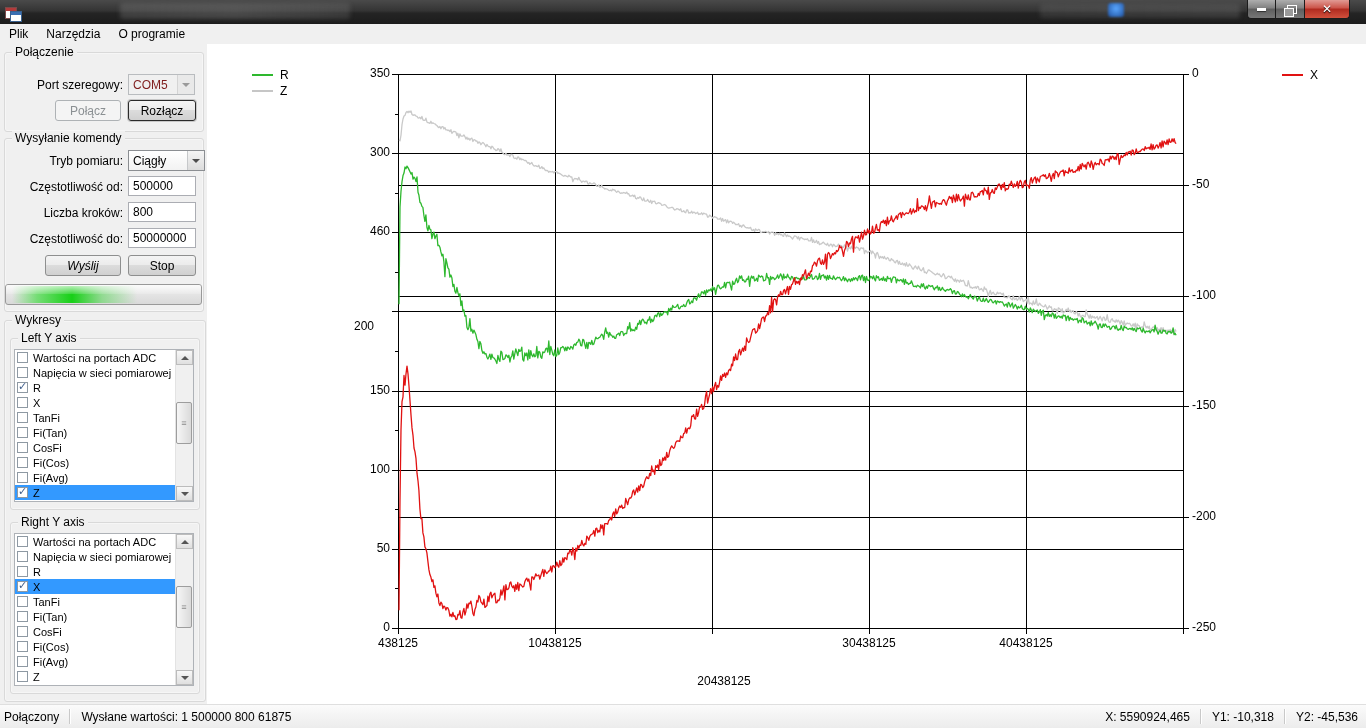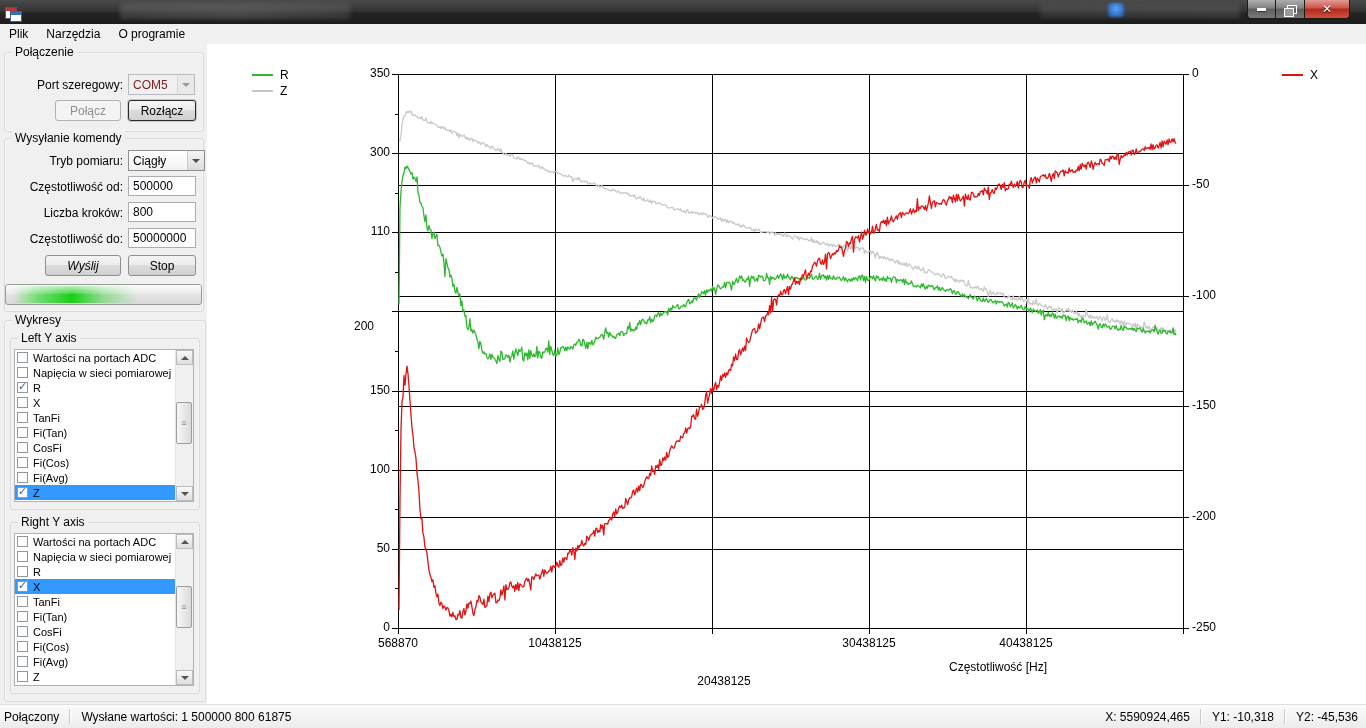--- a/index.html
+++ b/index.html
@@ -323,36 +323,35 @@
       <line x1="191.5" y1="584" x2="191.5" y2="590" stroke="#000" stroke-width="1"></line>
       <line x1="348.5" y1="584" x2="348.5" y2="590" stroke="#000" stroke-width="1"></line>
       <line x1="505.5" y1="584" x2="505.5" y2="590" stroke="#000" stroke-width="1"></line>
       <line x1="662.5" y1="584" x2="662.5" y2="590" stroke="#000" stroke-width="1"></line>
       <line x1="819.5" y1="584" x2="819.5" y2="590" stroke="#000" stroke-width="1"></line>
       <line x1="976.5" y1="584" x2="976.5" y2="590" stroke="#000" stroke-width="1"></line>
       <polyline points="192.0,96.1 193.0,96.8 194.0,91.1 195.0,80.7 196.0,75.0 197.0,72.0 198.0,71.4 199.0,68.5 200.0,67.5 201.0,68.7 202.0,67.1 203.0,68.2 204.0,67.0 205.0,70.5 206.0,71.3 207.0,70.8 208.0,71.0 209.0,72.1 210.0,72.3 211.0,73.8 211.9,74.1 212.9,73.3 213.9,74.8 214.9,72.4 215.9,75.8 216.9,76.3 217.9,76.4 218.9,74.2 219.9,77.9 220.9,78.7 221.9,78.9 222.9,79.4 223.9,77.3 224.9,79.5 225.9,78.8 226.9,79.5 227.9,79.8 228.9,80.9 229.9,81.5 230.9,82.9 231.9,83.6 232.9,82.5 233.9,84.7 234.9,82.7 235.9,82.6 236.9,85.0 237.9,83.5 238.9,85.9 239.9,85.8 240.9,86.6 241.9,86.1 242.9,87.6 243.9,85.7 244.9,89.4 245.9,88.1 246.9,87.3 247.9,87.6 248.9,88.0 249.9,91.5 250.9,89.3 251.9,93.9 252.9,89.9 253.9,92.0 254.9,92.2 255.9,92.2 256.9,90.9 257.9,92.6 258.9,95.1 259.9,93.2 260.9,95.5 261.9,94.2 262.9,96.2 263.9,94.5 264.9,94.1 265.9,97.5 266.9,95.7 267.9,95.9 268.9,97.2 269.9,97.0 270.9,99.3 271.9,97.9 272.9,98.6 273.9,100.7 274.9,99.3 275.9,98.4 276.9,99.4 277.9,100.8 278.9,102.7 279.9,100.5 280.9,101.9 281.9,102.7 282.9,102.6 283.9,104.8 284.9,102.2 285.9,103.0 286.9,104.8 287.9,105.3 288.9,106.5 289.9,106.4 290.9,104.6 291.9,105.3 292.9,107.5 293.9,104.8 294.9,108.3 295.9,109.0 296.9,110.3 297.9,110.7 298.9,109.3 299.9,111.1 300.9,110.8 301.9,110.9 302.9,112.6 303.8,110.5 304.8,110.4 305.8,111.0 306.8,114.0 307.8,114.5 308.8,114.0 309.8,115.2 310.8,112.9 311.8,113.2 312.8,115.7 313.8,114.3 314.8,115.8 315.8,115.2 316.8,116.0 317.8,116.6 318.8,116.3 319.8,117.9 320.8,119.2 321.8,118.4 322.8,120.4 323.8,119.4 324.8,118.5 325.8,120.7 326.8,121.9 327.8,122.0 328.8,121.6 329.8,122.4 330.8,122.5 331.8,121.2 332.8,124.3 333.8,124.1 334.8,122.6 335.8,124.6 336.8,123.9 337.8,125.7 338.8,126.7 339.8,126.3 340.8,126.9 341.8,128.3 342.8,127.3 343.8,127.8 344.8,127.9 345.8,127.4 346.8,129.0 347.8,127.6 348.8,127.6 349.8,127.6 350.8,129.5 351.8,128.9 352.8,129.7 353.8,130.2 354.8,130.9 355.8,131.7 356.8,132.3 357.8,131.4 358.8,131.8 359.8,132.3 360.8,132.9 361.8,131.3 362.8,132.2 363.8,133.1 364.8,132.9 365.8,137.7 366.8,135.4 367.8,134.4 368.8,134.8 369.8,134.7 370.8,135.7 371.8,133.3 372.8,135.9 373.8,136.9 374.8,138.3 375.8,137.1 376.8,137.2 377.8,137.9 378.8,137.1 379.8,137.1 380.8,139.8 381.8,140.0 382.8,138.6 383.8,139.6 384.8,139.8 385.8,139.7 386.8,138.9 387.8,139.3 388.8,140.7 389.8,142.3 390.8,142.4 391.8,140.9 392.8,143.3 393.8,143.0 394.7,141.3 395.7,143.5 396.7,143.8 397.7,145.0 398.7,144.7 399.7,145.0 400.7,145.4 401.7,146.4 402.7,146.6 403.7,146.1 404.7,146.9 405.7,145.2 406.7,145.9 407.7,146.0 408.7,147.4 409.7,148.4 410.7,147.1 411.7,147.4 412.7,148.8 413.7,149.4 414.7,148.9 415.7,149.1 416.7,148.5 417.7,148.9 418.7,149.3 419.7,148.1 420.7,149.8 421.7,149.7 422.7,152.0 423.7,152.0 424.7,151.8 425.7,151.1 426.7,152.5 427.7,151.2 428.7,154.5 429.7,155.0 430.7,153.5 431.7,154.3 432.7,152.9 433.7,153.2 434.7,155.6 435.7,156.6 436.7,153.9 437.7,157.1 438.7,157.1 439.7,156.9 440.7,155.5 441.7,157.4 442.7,158.3 443.7,156.3 444.7,159.5 445.7,157.2 446.7,157.5 447.7,157.2 448.7,159.6 449.7,159.8 450.7,159.1 451.7,158.6 452.7,159.3 453.7,159.5 454.7,161.3 455.7,161.1 456.7,160.8 457.7,160.5 458.7,161.2 459.7,162.7 460.7,163.6 461.7,164.2 462.7,163.8 463.7,163.6 464.7,163.3 465.7,163.4 466.7,165.0 467.7,166.0 468.7,165.7 469.7,164.6 470.7,164.9 471.7,165.4 472.7,166.1 473.7,164.8 474.7,167.7 475.7,167.7 476.7,166.6 477.7,168.1 478.7,168.8 479.7,165.9 480.7,166.0 481.7,169.1 482.7,168.7 483.7,168.8 484.7,167.2 485.7,169.2 486.6,168.1 487.6,168.4 488.6,169.6 489.6,169.0 490.6,168.2 491.6,170.5 492.6,169.9 493.6,170.1 494.6,168.8 495.6,170.6 496.6,169.2 497.6,169.7 498.6,170.0 499.6,170.1 500.6,173.2 501.6,172.8 502.6,171.1 503.6,172.0 504.6,172.6 505.6,174.1 506.6,173.4 507.6,172.6 508.6,173.3 509.6,173.3 510.6,175.0 511.6,175.1 512.6,175.0 513.6,173.9 514.6,177.4 515.6,174.5 516.6,177.2 517.6,176.2 518.6,175.6 519.6,178.8 520.6,175.9 521.6,178.9 522.6,177.4 523.6,177.1 524.6,177.5 525.6,179.4 526.6,178.2 527.6,179.2 528.6,180.6 529.6,180.4 530.6,180.6 531.6,179.6 532.6,182.5 533.6,181.4 534.6,183.2 535.6,181.4 536.6,180.9 537.6,182.6 538.6,183.4 539.6,183.8 540.6,183.7 541.6,184.2 542.6,184.0 543.6,183.4 544.6,186.1 545.6,186.5 546.6,185.5 547.6,187.4 548.6,184.8 549.6,186.1 550.6,186.3 551.6,185.3 552.6,185.9 553.6,188.6 554.6,188.4 555.6,187.6 556.6,187.9 557.6,187.9 558.6,187.3 559.6,188.1 560.6,188.4 561.6,187.5 562.6,190.1 563.6,188.6 564.6,188.2 565.6,188.2 566.6,188.5 567.6,191.4 568.6,188.7 569.6,190.3 570.6,189.5 571.6,190.7 572.6,189.3 573.6,190.8 574.6,190.4 575.6,192.0 576.6,192.3 577.5,188.9 578.5,190.5 579.5,192.6 580.5,191.0 581.5,192.3 582.5,192.0 583.5,192.8 584.5,193.7 585.5,195.1 586.5,193.5 587.5,191.9 588.5,192.2 589.5,192.5 590.5,194.7 591.5,192.8 592.5,196.1 593.5,193.6 594.5,193.3 595.5,194.6 596.5,194.9 597.5,195.6 598.5,195.1 599.5,195.5 600.5,194.8 601.5,196.8 602.5,196.8 603.5,196.9 604.5,193.4 605.5,198.4 606.5,195.8 607.5,198.6 608.5,198.2 609.5,196.4 610.5,199.3 611.5,197.5 612.5,200.7 613.5,199.9 614.5,199.8 615.5,198.7 616.5,198.2 617.5,199.6 618.5,200.2 619.5,201.0 620.5,199.2 621.5,201.8 622.5,201.8 623.5,200.2 624.5,200.4 625.5,202.8 626.5,200.3 627.5,201.3 628.5,202.5 629.5,202.4 630.5,201.9 631.5,200.1 632.5,201.5 633.5,201.5 634.5,201.6 635.5,203.1 636.5,203.4 637.5,200.8 638.5,202.1 639.5,202.5 640.5,207.1 641.5,203.8 642.5,203.7 643.5,204.7 644.5,202.2 645.5,204.5 646.5,204.2 647.5,203.2 648.5,204.2 649.5,202.9 650.5,203.7 651.5,204.2 652.5,206.4 653.5,204.2 654.5,203.8 655.5,204.6 656.5,204.0 657.5,209.6 658.5,206.4 659.5,207.3 660.5,208.9 661.5,207.8 662.5,207.5 663.5,206.4 664.5,209.8 665.5,207.1 666.5,208.9 667.5,209.9 668.5,214.0 669.4,209.2 670.4,208.5 671.4,211.2 672.4,214.6 673.4,212.4 674.4,213.7 675.4,212.8 676.4,214.5 677.4,212.4 678.4,214.7 679.4,215.1 680.4,213.5 681.4,214.2 682.4,216.7 683.4,216.8 684.4,214.6 685.4,216.0 686.4,216.2 687.4,218.1 688.4,218.9 689.4,216.9 690.4,216.4 691.4,220.2 692.4,217.4 693.4,220.4 694.4,220.3 695.4,219.0 696.4,221.0 697.4,219.5 698.4,222.1 699.4,218.6 700.4,222.2 701.4,222.1 702.4,219.8 703.4,221.4 704.4,222.4 705.4,224.6 706.4,225.1 707.4,223.1 708.4,221.9 709.4,223.9 710.4,225.0 711.4,222.1 712.4,224.4 713.4,226.1 714.4,226.8 715.4,225.3 716.4,223.7 717.4,228.5 718.4,228.0 719.4,229.5 720.4,227.7 721.4,225.8 722.4,226.2 723.4,227.0 724.4,227.7 725.4,228.6 726.4,229.4 727.4,230.0 728.4,230.9 729.4,230.3 730.4,229.3 731.4,230.5 732.4,230.0 733.4,232.0 734.4,232.8 735.4,231.3 736.4,229.6 737.4,231.3 738.4,234.7 739.4,234.3 740.4,233.1 741.4,232.1 742.4,232.4 743.4,233.7 744.4,232.3 745.4,234.6 746.4,235.4 747.4,237.3 748.4,234.8 749.4,238.0 750.4,236.0 751.4,236.5 752.4,238.2 753.4,235.9 754.4,237.3 755.4,236.8 756.4,236.3 757.4,238.2 758.4,241.5 759.4,241.7 760.3,242.1 761.3,236.6 762.3,240.6 763.3,243.7 764.3,243.1 765.3,244.4 766.3,243.4 767.3,243.9 768.3,242.8 769.3,244.4 770.3,242.4 771.3,242.7 772.3,245.9 773.3,245.5 774.3,244.5 775.3,245.8 776.3,247.4 777.3,242.9 778.3,245.3 779.3,244.9 780.3,248.2 781.3,252.5 782.3,248.5 783.3,246.4 784.3,250.3 785.3,249.0 786.3,248.2 787.3,250.1 788.3,250.6 789.3,250.6 790.3,248.2 791.3,249.6 792.3,249.1 793.3,248.8 794.3,249.9 795.3,250.5 796.3,249.2 797.3,253.3 798.3,253.4 799.3,253.5 800.3,253.9 801.3,252.0 802.3,252.1 803.3,253.9 804.3,255.2 805.3,255.8 806.3,251.7 807.3,255.6 808.3,255.1 809.3,254.2 810.3,256.4 811.3,255.1 812.3,252.5 813.3,256.2 814.3,253.7 815.3,254.2 816.3,257.6 817.3,256.8 818.3,256.1 819.3,255.2 820.3,259.4 821.3,253.3 822.3,260.0 823.3,259.0 824.3,259.4 825.3,261.0 826.3,256.8 827.3,260.4 828.3,259.4 829.3,254.9 830.3,260.8 831.3,261.6 832.3,259.2 833.3,260.1 834.3,261.5 835.3,262.0 836.3,262.8 837.3,262.7 838.3,260.8 839.3,262.8 840.3,265.2 841.3,263.7 842.3,261.8 843.3,263.4 844.3,262.9 845.3,266.8 846.3,266.6 847.3,264.7 848.3,265.6 849.3,265.2 850.3,269.3 851.3,263.8 852.2,264.4 853.2,265.2 854.2,268.0 855.2,264.7 856.2,269.0 857.2,268.0 858.2,267.4 859.2,265.3 860.2,267.1 861.2,264.0 862.2,267.7 863.2,266.1 864.2,268.5 865.2,266.7 866.2,266.8 867.2,269.4 868.2,269.9 869.2,267.5 870.2,268.5 871.2,272.1 872.2,269.3 873.2,272.3 874.2,273.3 875.2,271.4 876.2,271.4 877.2,272.6 878.2,272.7 879.2,265.9 880.2,269.9 881.2,271.8 882.2,274.2 883.2,270.7 884.2,274.4 885.2,272.0 886.2,273.6 887.2,272.6 888.2,274.3 889.2,273.5 890.2,272.5 891.2,275.8 892.2,274.1 893.2,272.4 894.2,274.7 895.2,276.9 896.2,273.1 897.2,273.1 898.2,276.5 899.2,275.8 900.2,270.6 901.2,276.3 902.2,278.2 903.2,278.4 904.2,275.5 905.2,274.7 906.2,277.2 907.2,276.9 908.2,278.3 909.2,275.8 910.2,278.0 911.2,276.1 912.2,277.5 913.2,280.2 914.2,276.7 915.2,278.4 916.2,281.1 917.2,276.8 918.2,281.5 919.2,279.9 920.2,279.0 921.2,279.8 922.2,279.2 923.2,280.1 924.2,281.9 925.2,282.1 926.2,279.8 927.2,282.4 928.2,279.2 929.2,286.3 930.2,279.9 931.2,281.3 932.2,281.7 933.2,284.3 934.2,283.2 935.2,282.9 936.2,283.5 937.2,277.9 938.2,281.9 939.2,283.8 940.2,282.3 941.2,284.3 942.2,282.2 943.1,285.9 944.1,285.6 945.1,284.2 946.1,282.9 947.1,283.0 948.1,284.8 949.1,286.3 950.1,283.5 951.1,286.7 952.1,285.1 953.1,286.1 954.1,283.6 955.1,287.3 956.1,283.7 957.1,287.1 958.1,287.0 959.1,286.2 960.1,287.2 961.1,285.9 962.1,287.9 963.1,285.4 964.1,288.0 965.1,286.1 966.1,288.8 967.1,289.8 968.1,285.5 969.1,287.5" fill="none" stroke="#c9c9c9" stroke-width="1.3" stroke-linejoin="round"></polyline>
       <polyline points="192.0,260.3 193.0,163.0 194.0,147.2 195.0,137.6 196.0,131.6 197.0,129.1 198.0,123.0 199.0,124.7 200.0,122.1 201.0,123.6 202.0,125.6 203.0,127.7 204.0,130.1 205.0,128.5 206.0,135.2 207.0,133.1 208.0,134.4 209.0,137.6 210.0,133.0 211.0,148.2 211.9,151.0 212.9,158.2 213.9,159.3 214.9,162.4 215.9,163.4 216.9,171.5 217.9,177.3 218.9,170.8 219.9,183.3 220.9,186.8 221.9,181.5 222.9,185.2 223.9,185.9 224.9,194.7 225.9,190.0 226.9,188.1 227.9,194.7 228.9,192.0 229.9,190.2 230.9,201.7 231.9,201.3 232.9,203.2 233.9,207.9 234.9,211.8 235.9,210.2 236.9,217.8 237.9,232.7 238.9,214.7 239.9,218.9 240.9,223.9 241.9,225.2 242.9,233.2 243.9,231.0 244.9,233.9 245.9,242.5 246.9,240.4 247.9,247.3 248.9,249.2 249.9,243.5 250.9,248.6 251.9,251.7 252.9,249.8 253.9,261.5 254.9,256.9 255.9,267.1 256.9,266.0 257.9,272.2 258.9,271.5 259.9,283.2 260.9,285.7 261.9,283.2 262.9,274.6 263.9,287.1 264.9,285.3 265.9,289.2 266.9,286.1 267.9,288.3 268.9,290.6 269.9,295.3 270.9,297.5 271.9,304.7 272.9,297.4 273.9,299.8 274.9,306.6 275.9,309.3 276.9,307.8 277.9,310.0 278.9,309.5 279.9,313.2 280.9,315.0 281.9,312.7 282.9,310.1 283.9,315.3 284.9,310.1 285.9,313.7 286.9,313.8 287.9,315.2 288.9,317.0 289.9,319.5 290.9,311.5 291.9,315.4 292.9,317.4 293.9,307.1 294.9,308.5 295.9,315.5 296.9,315.3 297.9,314.5 298.9,310.9 299.9,311.6 300.9,313.5 301.9,311.3 302.9,318.0 303.8,313.7 304.8,312.0 305.8,306.9 306.8,315.1 307.8,309.8 308.8,305.0 309.8,308.3 310.8,311.6 311.8,305.4 312.8,307.4 313.8,306.8 314.8,303.1 315.8,315.7 316.8,317.0 317.8,308.9 318.8,311.7 319.8,309.0 320.8,315.9 321.8,305.9 322.8,314.3 323.8,306.6 324.8,311.2 325.8,312.7 326.8,309.8 327.8,312.9 328.8,311.9 329.8,302.5 330.8,313.9 331.8,307.3 332.8,308.2 333.8,313.0 334.8,314.3 335.8,307.8 336.8,308.7 337.8,307.9 338.8,304.6 339.8,304.2 340.8,308.2 341.8,297.0 342.8,310.5 343.8,302.5 344.8,306.2 345.8,310.4 346.8,311.7 347.8,306.0 348.8,312.5 349.8,311.1 350.8,304.0 351.8,310.6 352.8,308.4 353.8,303.7 354.8,303.7 355.8,302.5 356.8,303.6 357.8,306.8 358.8,303.2 359.8,306.6 360.8,302.9 361.8,304.1 362.8,305.3 363.8,302.4 364.8,303.2 365.8,305.1 366.8,301.0 367.8,299.9 368.8,301.3 369.8,298.3 370.8,298.1 371.8,295.2 372.8,296.9 373.8,301.7 374.8,301.9 375.8,295.4 376.8,296.1 377.8,300.3 378.8,304.3 379.8,298.3 380.8,304.6 381.8,298.4 382.8,298.9 383.8,300.4 384.8,296.4 385.8,300.7 386.8,300.0 387.8,296.6 388.8,293.1 389.8,294.7 390.8,294.7 391.8,293.6 392.8,293.3 393.8,291.5 394.7,290.2 395.7,291.5 396.7,295.3 397.7,288.1 398.7,283.8 399.7,289.3 400.7,288.3 401.7,293.0 402.7,288.5 403.7,291.0 404.7,291.2 405.7,293.2 406.7,292.1 407.7,294.3 408.7,294.4 409.7,290.7 410.7,290.1 411.7,289.1 412.7,291.6 413.7,287.9 414.7,287.5 415.7,287.9 416.7,291.5 417.7,289.7 418.7,289.5 419.7,289.5 420.7,282.7 421.7,284.9 422.7,278.6 423.7,287.1 424.7,285.0 425.7,286.6 426.7,285.9 427.7,286.8 428.7,283.1 429.7,285.3 430.7,279.3 431.7,280.4 432.7,276.5 433.7,280.7 434.7,276.5 435.7,275.1 436.7,276.4 437.7,279.0 438.7,278.3 439.7,279.9 440.7,275.8 441.7,276.2 442.7,272.6 443.7,278.7 444.7,275.1 445.7,277.6 446.7,276.2 447.7,271.8 448.7,271.2 449.7,272.7 450.7,269.4 451.7,268.7 452.7,272.7 453.7,269.0 454.7,271.4 455.7,270.3 456.7,268.3 457.7,267.7 458.7,268.2 459.7,267.7 460.7,270.8 461.7,264.4 462.7,267.4 463.7,264.2 464.7,266.0 465.7,261.5 466.7,263.2 467.7,263.4 468.7,263.2 469.7,261.9 470.7,260.4 471.7,264.3 472.7,264.8 473.7,262.7 474.7,262.1 475.7,262.5 476.7,260.5 477.7,262.5 478.7,262.4 479.7,259.0 480.7,256.6 481.7,255.5 482.7,259.9 483.7,259.0 484.7,257.0 485.7,258.6 486.6,254.1 487.6,253.8 488.6,254.4 489.6,256.2 490.6,252.5 491.6,249.8 492.6,253.3 493.6,251.2 494.6,247.8 495.6,248.2 496.6,249.7 497.6,246.6 498.6,251.1 499.6,245.9 500.6,248.3 501.6,245.9 502.6,246.6 503.6,245.0 504.6,247.1 505.6,242.6 506.6,245.8 507.6,243.8 508.6,250.3 509.6,245.3 510.6,241.3 511.6,241.2 512.6,243.7 513.6,244.8 514.6,243.9 515.6,242.8 516.6,243.1 517.6,238.5 518.6,243.8 519.6,238.8 520.6,238.4 521.6,238.7 522.6,238.1 523.6,242.1 524.6,246.0 525.6,237.2 526.6,240.3 527.6,239.8 528.6,236.4 529.6,234.3 530.6,238.7 531.6,236.9 532.6,232.0 533.6,234.2 534.6,231.8 535.6,236.4 536.6,235.8 537.6,237.9 538.6,237.8 539.6,235.0 540.6,235.5 541.6,232.2 542.6,242.3 543.6,234.8 544.6,232.0 545.6,234.1 546.6,232.5 547.6,236.9 548.6,236.3 549.6,234.3 550.6,237.3 551.6,231.1 552.6,232.4 553.6,233.1 554.6,232.0 555.6,232.5 556.6,236.8 557.6,236.4 558.6,236.0 559.6,229.5 560.6,233.9 561.6,233.7 562.6,240.4 563.6,232.4 564.6,235.2 565.6,233.3 566.6,233.8 567.6,235.6 568.6,234.7 569.6,233.5 570.6,230.9 571.6,234.3 572.6,232.5 573.6,229.8 574.6,232.0 575.6,235.9 576.6,230.2 577.5,234.1 578.5,232.8 579.5,233.8 580.5,230.2 581.5,232.8 582.5,234.0 583.5,235.9 584.5,232.3 585.5,233.1 586.5,235.6 587.5,236.7 588.5,233.6 589.5,233.4 590.5,234.7 591.5,234.4 592.5,235.1 593.5,236.5 594.5,233.4 595.5,234.9 596.5,232.0 597.5,235.9 598.5,235.8 599.5,235.6 600.5,234.1 601.5,233.5 602.5,234.3 603.5,232.2 604.5,230.5 605.5,235.2 606.5,235.1 607.5,234.3 608.5,232.1 609.5,232.1 610.5,235.7 611.5,234.3 612.5,229.5 613.5,235.3 614.5,231.6 615.5,231.5 616.5,230.8 617.5,234.0 618.5,232.1 619.5,236.2 620.5,231.5 621.5,235.4 622.5,231.5 623.5,234.4 624.5,234.4 625.5,235.3 626.5,231.8 627.5,234.2 628.5,235.5 629.5,234.5 630.5,233.2 631.5,233.8 632.5,233.3 633.5,235.3 634.5,236.7 635.5,235.0 636.5,232.6 637.5,236.7 638.5,234.0 639.5,235.9 640.5,237.7 641.5,235.2 642.5,235.2 643.5,237.6 644.5,234.6 645.5,236.7 646.5,233.7 647.5,235.7 648.5,233.7 649.5,234.5 650.5,236.6 651.5,232.7 652.5,231.6 653.5,235.8 654.5,231.8 655.5,231.1 656.5,236.6 657.5,232.7 658.5,238.5 659.5,232.3 660.5,236.2 661.5,236.5 662.5,235.3 663.5,232.3 664.5,232.8 665.5,234.7 666.5,231.8 667.5,235.1 668.5,236.9 669.4,231.7 670.4,233.7 671.4,232.7 672.4,236.3 673.4,235.6 674.4,234.4 675.4,236.4 676.4,232.9 677.4,236.7 678.4,234.8 679.4,237.4 680.4,232.3 681.4,234.7 682.4,234.7 683.4,233.9 684.4,238.4 685.4,234.7 686.4,232.9 687.4,233.2 688.4,233.4 689.4,238.8 690.4,235.1 691.4,236.4 692.4,236.8 693.4,235.7 694.4,235.9 695.4,238.1 696.4,234.9 697.4,240.3 698.4,235.3 699.4,239.1 700.4,238.5 701.4,240.5 702.4,239.5 703.4,239.4 704.4,236.8 705.4,239.5 706.4,242.4 707.4,242.5 708.4,242.1 709.4,243.0 710.4,241.2 711.4,241.9 712.4,242.5 713.4,244.0 714.4,239.8 715.4,242.6 716.4,239.6 717.4,243.6 718.4,245.0 719.4,242.2 720.4,244.3 721.4,241.2 722.4,241.5 723.4,242.6 724.4,242.1 725.4,241.6 726.4,244.2 727.4,245.8 728.4,243.4 729.4,243.8 730.4,241.9 731.4,246.0 732.4,243.3 733.4,246.5 734.4,245.5 735.4,243.4 736.4,245.5 737.4,246.3 738.4,247.3 739.4,246.0 740.4,245.4 741.4,246.2 742.4,245.7 743.4,244.6 744.4,246.0 745.4,249.6 746.4,247.1 747.4,246.6 748.4,250.0 749.4,249.9 750.4,247.5 751.4,248.1 752.4,250.0 753.4,251.1 754.4,252.7 755.4,249.9 756.4,252.7 757.4,250.5 758.4,252.5 759.4,253.3 760.3,252.7 761.3,254.8 762.3,252.8 763.3,250.5 764.3,252.9 765.3,253.8 766.3,255.1 767.3,252.2 768.3,252.7 769.3,253.3 770.3,257.0 771.3,254.6 772.3,252.8 773.3,256.1 774.3,257.3 775.3,257.4 776.3,254.1 777.3,257.7 778.3,256.6 779.3,254.5 780.3,256.6 781.3,258.4 782.3,256.8 783.3,255.3 784.3,255.8 785.3,258.1 786.3,258.9 787.3,257.7 788.3,256.6 789.3,260.0 790.3,257.0 791.3,257.5 792.3,258.5 793.3,257.6 794.3,258.2 795.3,258.0 796.3,259.8 797.3,262.1 798.3,260.7 799.3,259.9 800.3,263.1 801.3,258.4 802.3,259.3 803.3,262.9 804.3,260.8 805.3,259.0 806.3,264.1 807.3,262.5 808.3,260.5 809.3,262.2 810.3,265.1 811.3,262.3 812.3,263.9 813.3,263.2 814.3,261.3 815.3,264.5 816.3,265.6 817.3,265.5 818.3,262.2 819.3,265.1 820.3,264.4 821.3,265.4 822.3,268.0 823.3,263.9 824.3,266.0 825.3,268.7 826.3,265.1 827.3,266.3 828.3,267.6 829.3,266.5 830.3,266.0 831.3,269.3 832.3,268.0 833.3,265.7 834.3,271.3 835.3,267.4 836.3,266.3 837.3,275.6 838.3,271.5 839.3,270.7 840.3,272.0 841.3,268.3 842.3,272.4 843.3,270.8 844.3,272.6 845.3,269.0 846.3,269.7 847.3,274.2 848.3,270.2 849.3,274.4 850.3,273.2 851.3,272.0 852.2,272.1 853.2,273.6 854.2,272.3 855.2,274.3 856.2,270.9 857.2,271.9 858.2,271.4 859.2,276.6 860.2,272.6 861.2,272.0 862.2,276.5 863.2,273.3 864.2,275.3 865.2,274.7 866.2,276.2 867.2,275.2 868.2,275.1 869.2,275.6 870.2,274.4 871.2,278.8 872.2,276.7 873.2,276.1 874.2,278.4 875.2,273.6 876.2,274.6 877.2,278.9 878.2,277.7 879.2,276.9 880.2,280.1 881.2,279.0 882.2,278.2 883.2,281.9 884.2,276.9 885.2,281.2 886.2,279.1 887.2,278.9 888.2,277.2 889.2,279.2 890.2,281.1 891.2,285.0 892.2,280.6 893.2,279.9 894.2,283.4 895.2,283.6 896.2,280.0 897.2,282.6 898.2,280.0 899.2,281.3 900.2,283.3 901.2,282.7 902.2,282.3 903.2,285.5 904.2,284.8 905.2,282.7 906.2,282.0 907.2,282.3 908.2,284.9 909.2,281.3 910.2,285.0 911.2,286.3 912.2,285.0 913.2,285.6 914.2,281.3 915.2,285.2 916.2,286.5 917.2,282.2 918.2,283.6 919.2,283.3 920.2,284.8 921.2,285.4 922.2,284.7 923.2,284.4 924.2,285.5 925.2,283.8 926.2,286.5 927.2,284.4 928.2,286.3 929.2,287.6 930.2,283.9 931.2,284.9 932.2,284.2 933.2,284.0 934.2,286.7 935.2,288.1 936.2,284.2 937.2,287.2 938.2,288.9 939.2,287.0 940.2,287.5 941.2,287.6 942.2,286.7 943.1,288.8 944.1,287.1 945.1,285.9 946.1,285.6 947.1,287.9 948.1,281.1 949.1,285.6 950.1,287.3 951.1,290.2 952.1,287.6 953.1,286.3 954.1,289.2 955.1,289.0 956.1,286.0 957.1,287.1 958.1,286.4 959.1,289.3 960.1,290.0 961.1,287.4 962.1,288.0 963.1,287.3 964.1,289.2 965.1,288.3 966.1,283.8 967.1,290.7 968.1,289.3 969.1,291.2" fill="none" stroke="#2eb82e" stroke-width="1.3" stroke-linejoin="round"></polyline>
       <polyline points="192.0,566.3 193.0,455.0 194.0,385.4 195.0,357.7 196.0,352.8 197.0,331.5 198.0,341.2 199.0,329.8 200.0,322.1 201.0,329.9 202.0,342.2 203.0,356.7 204.0,371.1 205.0,383.9 206.0,391.3 207.0,404.0 208.0,407.8 209.0,414.7 210.0,429.2 211.0,436.8 211.9,446.3 212.9,464.7 213.9,474.7 214.9,474.4 215.9,488.9 216.9,492.9 217.9,502.9 218.9,504.8 219.9,508.9 220.9,517.4 221.9,525.7 222.9,530.6 223.9,533.1 224.9,537.5 225.9,535.7 226.9,543.4 227.9,541.9 228.9,549.2 229.9,552.9 230.9,550.0 231.9,558.9 232.9,561.6 233.9,558.1 234.9,559.7 235.9,564.5 236.9,562.1 237.9,563.0 238.9,566.1 239.9,563.5 240.9,563.9 241.9,566.6 242.9,572.1 243.9,570.2 244.9,572.8 245.9,568.5 246.9,572.4 247.9,571.8 248.9,575.5 249.9,575.4 250.9,570.5 251.9,571.0 252.9,566.6 253.9,573.7 254.9,574.2 255.9,567.9 256.9,564.3 257.9,571.0 258.9,567.3 259.9,559.9 260.9,564.0 261.9,559.1 262.9,559.6 263.9,557.1 264.9,562.5 265.9,569.4 266.9,571.7 267.9,565.6 268.9,563.0 269.9,556.5 270.9,558.0 271.9,551.5 272.9,553.1 273.9,557.9 274.9,559.1 275.9,560.6 276.9,555.2 277.9,563.4 278.9,562.5 279.9,561.6 280.9,552.2 281.9,557.7 282.9,549.9 283.9,548.2 284.9,553.8 285.9,551.3 286.9,550.1 287.9,549.2 288.9,558.8 289.9,558.7 290.9,556.0 291.9,556.7 292.9,553.9 293.9,545.9 294.9,551.1 295.9,546.8 296.9,541.9 297.9,555.9 298.9,540.7 299.9,545.7 300.9,545.4 301.9,543.9 302.9,538.8 303.8,537.9 304.8,542.2 305.8,543.7 306.8,541.7 307.8,547.4 308.8,540.5 309.8,545.4 310.8,538.5 311.8,546.6 312.8,540.0 313.8,540.6 314.8,541.9 315.8,543.0 316.8,542.4 317.8,537.8 318.8,535.4 319.8,534.1 320.8,537.2 321.8,535.0 322.8,540.3 323.8,546.0 324.8,532.8 325.8,533.1 326.8,535.5 327.8,533.1 328.8,529.8 329.8,531.9 330.8,531.5 331.8,531.0 332.8,535.0 333.8,531.7 334.8,528.4 335.8,525.4 336.8,532.4 337.8,525.8 338.8,528.2 339.8,529.5 340.8,528.3 341.8,526.9 342.8,526.8 343.8,522.1 344.8,528.0 345.8,521.8 346.8,521.7 347.8,523.6 348.8,522.4 349.8,518.1 350.8,521.6 351.8,523.2 352.8,516.7 353.8,521.5 354.8,520.4 355.8,514.0 356.8,518.0 357.8,513.6 358.8,514.2 359.8,515.6 360.8,509.1 361.8,509.6 362.8,506.2 363.8,507.2 364.8,511.2 365.8,503.7 366.8,507.0 367.8,515.5 368.8,504.1 369.8,507.1 370.8,501.5 371.8,504.3 372.8,501.1 373.8,501.3 374.8,496.5 375.8,500.3 376.8,501.9 377.8,499.3 378.8,500.4 379.8,492.1 380.8,493.6 381.8,496.4 382.8,492.4 383.8,490.9 384.8,490.2 385.8,489.6 386.8,486.5 387.8,492.1 388.8,484.7 389.8,484.2 390.8,488.6 391.8,486.4 392.8,487.9 393.8,480.6 394.7,484.2 395.7,481.1 396.7,490.9 397.7,479.7 398.7,479.7 399.7,479.6 400.7,480.2 401.7,476.4 402.7,475.8 403.7,473.3 404.7,476.0 405.7,470.1 406.7,467.9 407.7,472.5 408.7,464.9 409.7,469.8 410.7,468.2 411.7,464.1 412.7,462.0 413.7,463.5 414.7,461.1 415.7,464.5 416.7,463.6 417.7,463.5 418.7,454.5 419.7,457.7 420.7,460.7 421.7,455.8 422.7,453.8 423.7,454.1 424.7,452.4 425.7,447.3 426.7,446.0 427.7,450.9 428.7,447.5 429.7,443.8 430.7,448.2 431.7,442.0 432.7,446.7 433.7,440.3 434.7,441.1 435.7,443.6 436.7,442.1 437.7,437.6 438.7,434.8 439.7,432.7 440.7,434.4 441.7,434.5 442.7,429.3 443.7,431.6 444.7,422.0 445.7,427.5 446.7,426.1 447.7,430.4 448.7,421.7 449.7,423.4 450.7,421.0 451.7,425.5 452.7,415.6 453.7,421.5 454.7,420.5 455.7,414.0 456.7,416.5 457.7,413.0 458.7,416.1 459.7,408.3 460.7,413.3 461.7,412.2 462.7,406.8 463.7,403.8 464.7,401.9 465.7,403.4 466.7,404.4 467.7,402.9 468.7,398.6 469.7,397.2 470.7,397.0 471.7,397.0 472.7,397.4 473.7,392.0 474.7,393.5 475.7,393.7 476.7,389.3 477.7,389.2 478.7,383.8 479.7,389.1 480.7,384.7 481.7,383.9 482.7,384.7 483.7,381.7 484.7,372.2 485.7,372.4 486.6,370.6 487.6,374.9 488.6,375.0 489.6,365.2 490.6,372.4 491.6,368.6 492.6,363.0 493.6,363.1 494.6,360.4 495.6,365.3 496.6,364.7 497.6,360.3 498.6,351.8 499.6,347.4 500.6,359.2 501.6,354.3 502.6,350.5 503.6,344.7 504.6,349.5 505.6,342.8 506.6,347.5 507.6,341.7 508.6,338.4 509.6,345.7 510.6,341.5 511.6,343.1 512.6,338.3 513.6,331.8 514.6,336.3 515.6,330.5 516.6,332.4 517.6,329.0 518.6,333.3 519.6,328.8 520.6,330.8 521.6,326.5 522.6,325.3 523.6,326.5 524.6,320.1 525.6,321.8 526.6,312.8 527.6,316.5 528.6,310.0 529.6,315.7 530.6,315.5 531.6,307.6 532.6,305.4 533.6,310.8 534.6,307.4 535.6,304.0 536.6,307.3 537.6,302.2 538.6,306.3 539.6,294.0 540.6,297.0 541.6,298.5 542.6,297.8 543.6,293.6 544.6,289.4 545.6,285.8 546.6,285.1 547.6,284.7 548.6,289.0 549.6,288.2 550.6,286.6 551.6,280.0 552.6,284.5 553.6,280.0 554.6,274.7 555.6,273.3 556.6,273.0 557.6,277.5 558.6,272.1 559.6,271.6 560.6,268.7 561.6,270.6 562.6,261.6 563.6,268.8 564.6,253.4 565.6,267.6 566.6,256.2 567.6,254.8 568.6,255.7 569.6,260.8 570.6,252.9 571.6,250.8 572.6,252.1 573.6,247.3 574.6,250.7 575.6,250.6 576.6,246.5 577.5,245.4 578.5,249.8 579.5,245.9 580.5,242.5 581.5,250.4 582.5,242.4 583.5,245.4 584.5,240.8 585.5,239.9 586.5,236.8 587.5,233.7 588.5,240.4 589.5,237.3 590.5,239.1 591.5,237.3 592.5,240.6 593.5,234.2 594.5,235.6 595.5,230.6 596.5,231.9 597.5,229.0 598.5,225.8 599.5,234.6 600.5,232.3 601.5,229.2 602.5,231.6 603.5,227.2 604.5,227.6 605.5,221.8 606.5,220.8 607.5,218.1 608.5,219.2 609.5,222.2 610.5,217.1 611.5,214.7 612.5,214.1 613.5,219.2 614.5,220.2 615.5,216.0 616.5,220.4 617.5,218.2 618.5,210.2 619.5,224.9 620.5,210.4 621.5,208.5 622.5,209.8 623.5,214.5 624.5,212.3 625.5,209.6 626.5,210.9 627.5,208.8 628.5,209.8 629.5,206.5 630.5,207.5 631.5,205.8 632.5,201.7 633.5,203.6 634.5,203.0 635.5,207.4 636.5,212.4 637.5,206.5 638.5,204.1 639.5,197.5 640.5,198.3 641.5,202.7 642.5,199.0 643.5,199.7 644.5,195.0 645.5,192.3 646.5,208.1 647.5,195.7 648.5,193.0 649.5,193.1 650.5,194.1 651.5,191.6 652.5,198.1 653.5,193.5 654.5,188.2 655.5,195.2 656.5,192.2 657.5,186.1 658.5,190.8 659.5,190.7 660.5,185.0 661.5,188.9 662.5,186.3 663.5,190.0 664.5,188.5 665.5,182.2 666.5,189.2 667.5,188.7 668.5,183.8 669.4,180.3 670.4,186.2 671.4,185.6 672.4,187.4 673.4,179.7 674.4,177.6 675.4,178.4 676.4,176.1 677.4,179.5 678.4,176.4 679.4,181.7 680.4,173.1 681.4,180.1 682.4,177.0 683.4,176.4 684.4,172.0 685.4,176.7 686.4,177.7 687.4,175.3 688.4,173.9 689.4,171.8 690.4,175.4 691.4,170.6 692.4,169.7 693.4,168.8 694.4,173.6 695.4,168.3 696.4,169.9 697.4,171.0 698.4,169.5 699.4,168.8 700.4,169.4 701.4,169.5 702.4,168.0 703.4,164.6 704.4,170.1 705.4,167.6 706.4,164.8 707.4,168.7 708.4,166.7 709.4,167.6 710.4,154.6 711.4,166.6 712.4,163.3 713.4,164.2 714.4,161.9 715.4,162.2 716.4,163.0 717.4,165.5 718.4,161.7 719.4,166.9 720.4,162.8 721.4,158.8 722.4,151.9 723.4,158.6 724.4,164.4 725.4,158.1 726.4,157.7 727.4,156.7 728.4,162.9 729.4,158.5 730.4,159.0 731.4,159.5 732.4,160.1 733.4,159.4 734.4,160.3 735.4,157.1 736.4,155.6 737.4,156.3 738.4,159.3 739.4,161.2 740.4,157.0 741.4,155.1 742.4,152.3 743.4,154.6 744.4,153.1 745.4,158.6 746.4,151.1 747.4,154.5 748.4,158.0 749.4,150.2 750.4,156.8 751.4,150.7 752.4,154.7 753.4,157.0 754.4,155.6 755.4,154.5 756.4,152.1 757.4,162.1 758.4,150.2 759.4,153.6 760.3,155.5 761.3,150.8 762.3,155.8 763.3,155.9 764.3,148.8 765.3,148.2 766.3,149.7 767.3,153.0 768.3,152.6 769.3,152.9 770.3,152.6 771.3,149.4 772.3,151.5 773.3,147.7 774.3,147.5 775.3,146.4 776.3,150.9 777.3,144.0 778.3,146.3 779.3,146.9 780.3,150.1 781.3,143.1 782.3,155.4 783.3,149.1 784.3,148.4 785.3,145.5 786.3,148.8 787.3,149.4 788.3,143.8 789.3,145.5 790.3,143.1 791.3,140.4 792.3,140.0 793.3,142.2 794.3,145.6 795.3,140.3 796.3,143.3 797.3,138.6 798.3,146.8 799.3,144.8 800.3,145.3 801.3,144.6 802.3,140.2 803.3,141.3 804.3,137.1 805.3,140.4 806.3,143.5 807.3,139.8 808.3,142.4 809.3,140.9 810.3,137.3 811.3,144.1 812.3,138.8 813.3,136.3 814.3,138.1 815.3,143.7 816.3,142.9 817.3,138.0 818.3,136.4 819.3,141.9 820.3,141.1 821.3,141.6 822.3,144.3 823.3,136.0 824.3,133.6 825.3,139.0 826.3,136.1 827.3,134.0 828.3,133.0 829.3,139.0 830.3,134.0 831.3,135.9 832.3,138.0 833.3,132.5 834.3,132.0 835.3,131.7 836.3,130.8 837.3,132.5 838.3,130.7 839.3,134.6 840.3,134.1 841.3,133.0 842.3,129.3 843.3,132.8 844.3,137.3 845.3,131.7 846.3,129.4 847.3,134.6 848.3,126.9 849.3,128.1 850.3,128.7 851.3,132.9 852.2,130.3 853.2,128.2 854.2,127.1 855.2,127.4 856.2,126.0 857.2,131.8 858.2,126.6 859.2,128.3 860.2,128.3 861.2,129.2 862.2,123.9 863.2,127.8 864.2,126.6 865.2,125.7 866.2,128.4 867.2,127.7 868.2,128.2 869.2,126.1 870.2,126.6 871.2,122.5 872.2,126.9 873.2,120.5 874.2,125.2 875.2,119.3 876.2,121.3 877.2,122.8 878.2,120.8 879.2,125.2 880.2,119.3 881.2,118.3 882.2,120.2 883.2,123.3 884.2,117.0 885.2,119.8 886.2,125.4 887.2,120.6 888.2,118.4 889.2,120.8 890.2,119.7 891.2,119.6 892.2,120.7 893.2,115.2 894.2,116.3 895.2,119.5 896.2,120.0 897.2,121.5 898.2,115.8 899.2,115.6 900.2,115.8 901.2,114.9 902.2,117.8 903.2,112.1 904.2,115.0 905.2,112.2 906.2,112.7 907.2,115.3 908.2,112.9 909.2,115.7 910.2,109.7 911.2,110.2 912.2,120.5 913.2,115.3 914.2,111.3 915.2,113.5 916.2,112.8 917.2,110.9 918.2,111.7 919.2,108.4 920.2,111.0 921.2,108.0 922.2,108.1 923.2,107.2 924.2,111.0 925.2,106.0 926.2,106.4 927.2,110.5 928.2,109.3 929.2,104.9 930.2,108.7 931.2,108.4 932.2,107.4 933.2,107.7 934.2,106.2 935.2,105.1 936.2,105.0 937.2,106.5 938.2,102.6 939.2,104.9 940.2,103.9 941.2,104.2 942.2,103.2 943.1,105.4 944.1,100.0 945.1,105.8 946.1,100.6 947.1,105.0 948.1,103.9 949.1,101.3 950.1,100.9 951.1,104.1 952.1,102.0 953.1,98.5 954.1,104.0 955.1,96.9 956.1,102.8 957.1,97.2 958.1,98.7 959.1,100.3 960.1,95.8 961.1,100.7 962.1,95.0 963.1,98.4 964.1,98.1 965.1,94.8 966.1,97.7 967.1,94.6 968.1,98.5 969.1,99.6" fill="none" stroke="#e11212" stroke-width="1.3" stroke-linejoin="round"></polyline>
     </svg>
-  <div class="xaxis-title" style="left:591px;top:616px;width:400px;">Częstotliwość [Hz]</div>
 <span class="axis-label" style="left:131px;top:22px;width:52px;text-align:right;">350</span>
     <span class="axis-label" style="left:131px;top:101.14285714285714px;width:52px;text-align:right;">300</span>
-    <span class="axis-label" style="left:131px;top:180.28571428571428px;width:52px;text-align:right;">110</span>
+    <span class="axis-label" style="left:131px;top:180.28571428571428px;width:52px;text-align:right;">460</span>
     <span class="axis-label" style="left:131px;top:275px;width:52px;text-align:center;">200</span>
     <span class="axis-label" style="left:131px;top:338.57142857142856px;width:52px;text-align:right;">150</span>
     <span class="axis-label" style="left:131px;top:417.7142857142857px;width:52px;text-align:right;">100</span>
     <span class="axis-label" style="left:131px;top:496.85714285714283px;width:52px;text-align:right;">50</span>
     <span class="axis-label" style="left:131px;top:576px;width:52px;text-align:right;">0</span>
     <span class="axis-label" style="left:985px;top:22px;">0</span>
     <span class="axis-label" style="left:985px;top:132.8px;">-50</span>
     <span class="axis-label" style="left:985px;top:243.6px;">-100</span>
     <span class="axis-label" style="left:985px;top:354.4px;">-150</span>
     <span class="axis-label" style="left:985px;top:465.2px;">-200</span>
     <span class="axis-label" style="left:985px;top:576px;">-250</span>
-    <span class="axis-label" style="left:146px;top:592px;width:90px;text-align:center;">568870</span>
+    <span class="axis-label" style="left:146px;top:592px;width:90px;text-align:center;">438125</span>
     <span class="axis-label" style="left:303px;top:592px;width:90px;text-align:center;">10438125</span>
     <span class="axis-label" style="left:472px;top:592px;width:90px;text-align:center;margin-top:38px;">20438125</span>
     <span class="axis-label" style="left:617px;top:592px;width:90px;text-align:center;">30438125</span>
     <span class="axis-label" style="left:774px;top:592px;width:90px;text-align:center;">40438125</span>
   </div>
 
 <div class="statusbar">
   <span class="spad">Połączony</span>
   <span class="sdiv"></span>
   <span class="spad">Wysłane wartości: 1 500000 800 61875</span>

